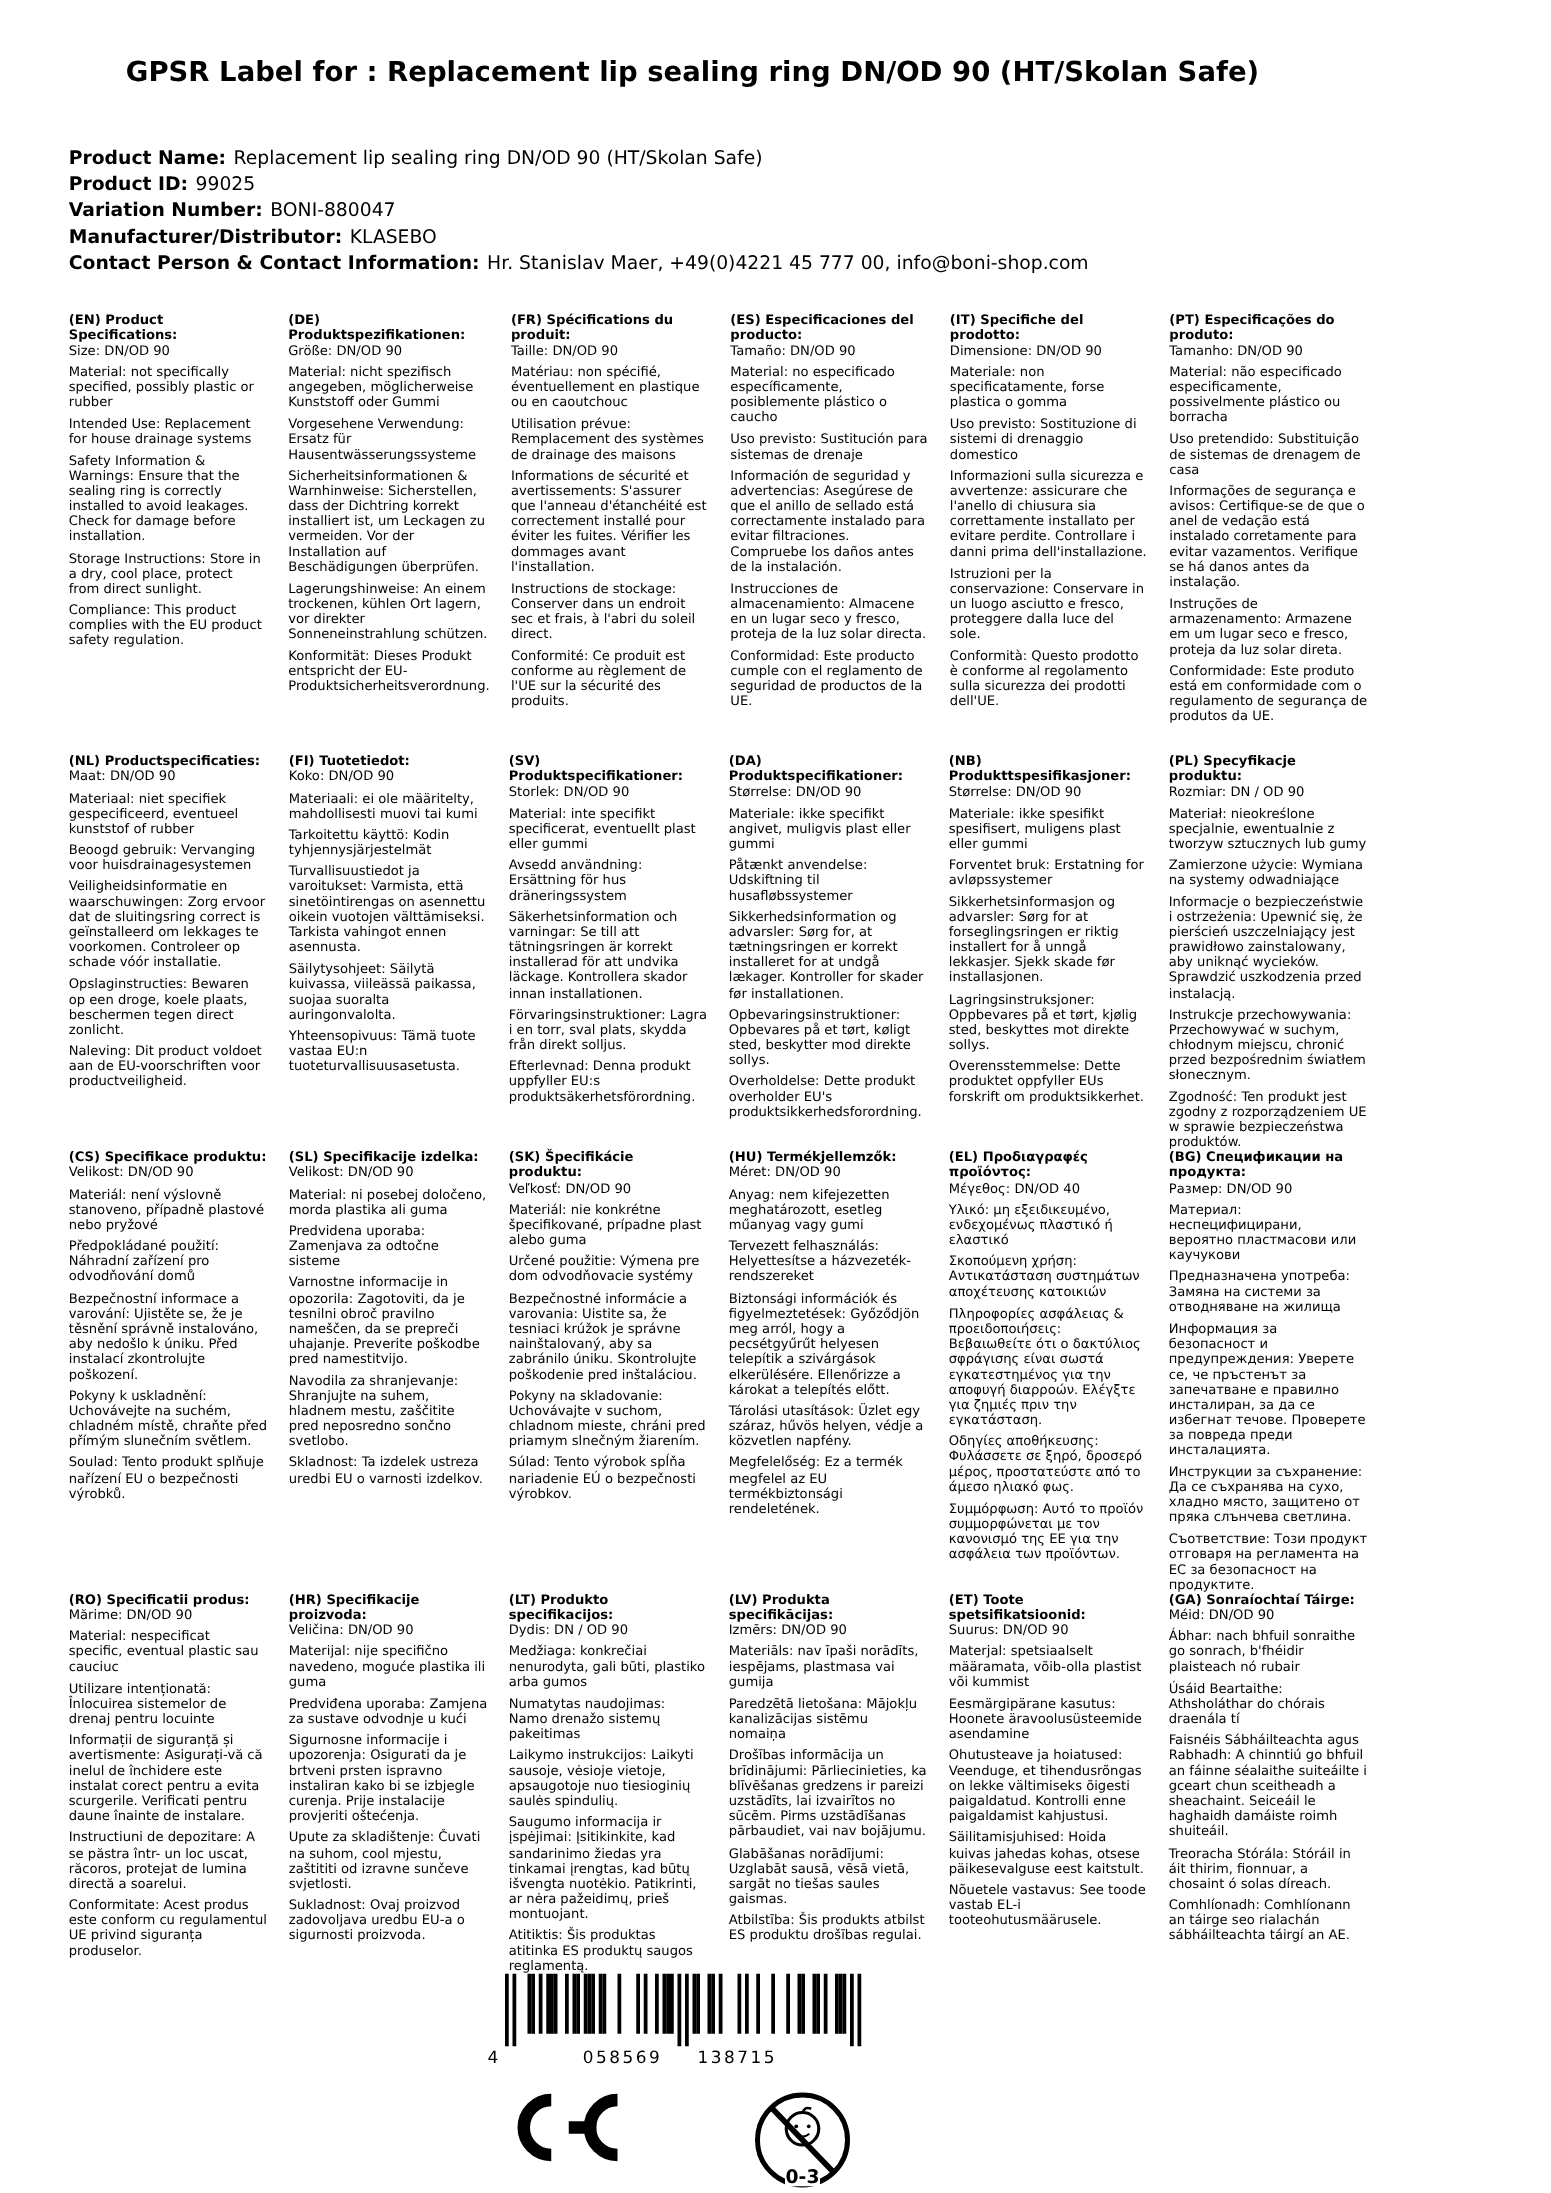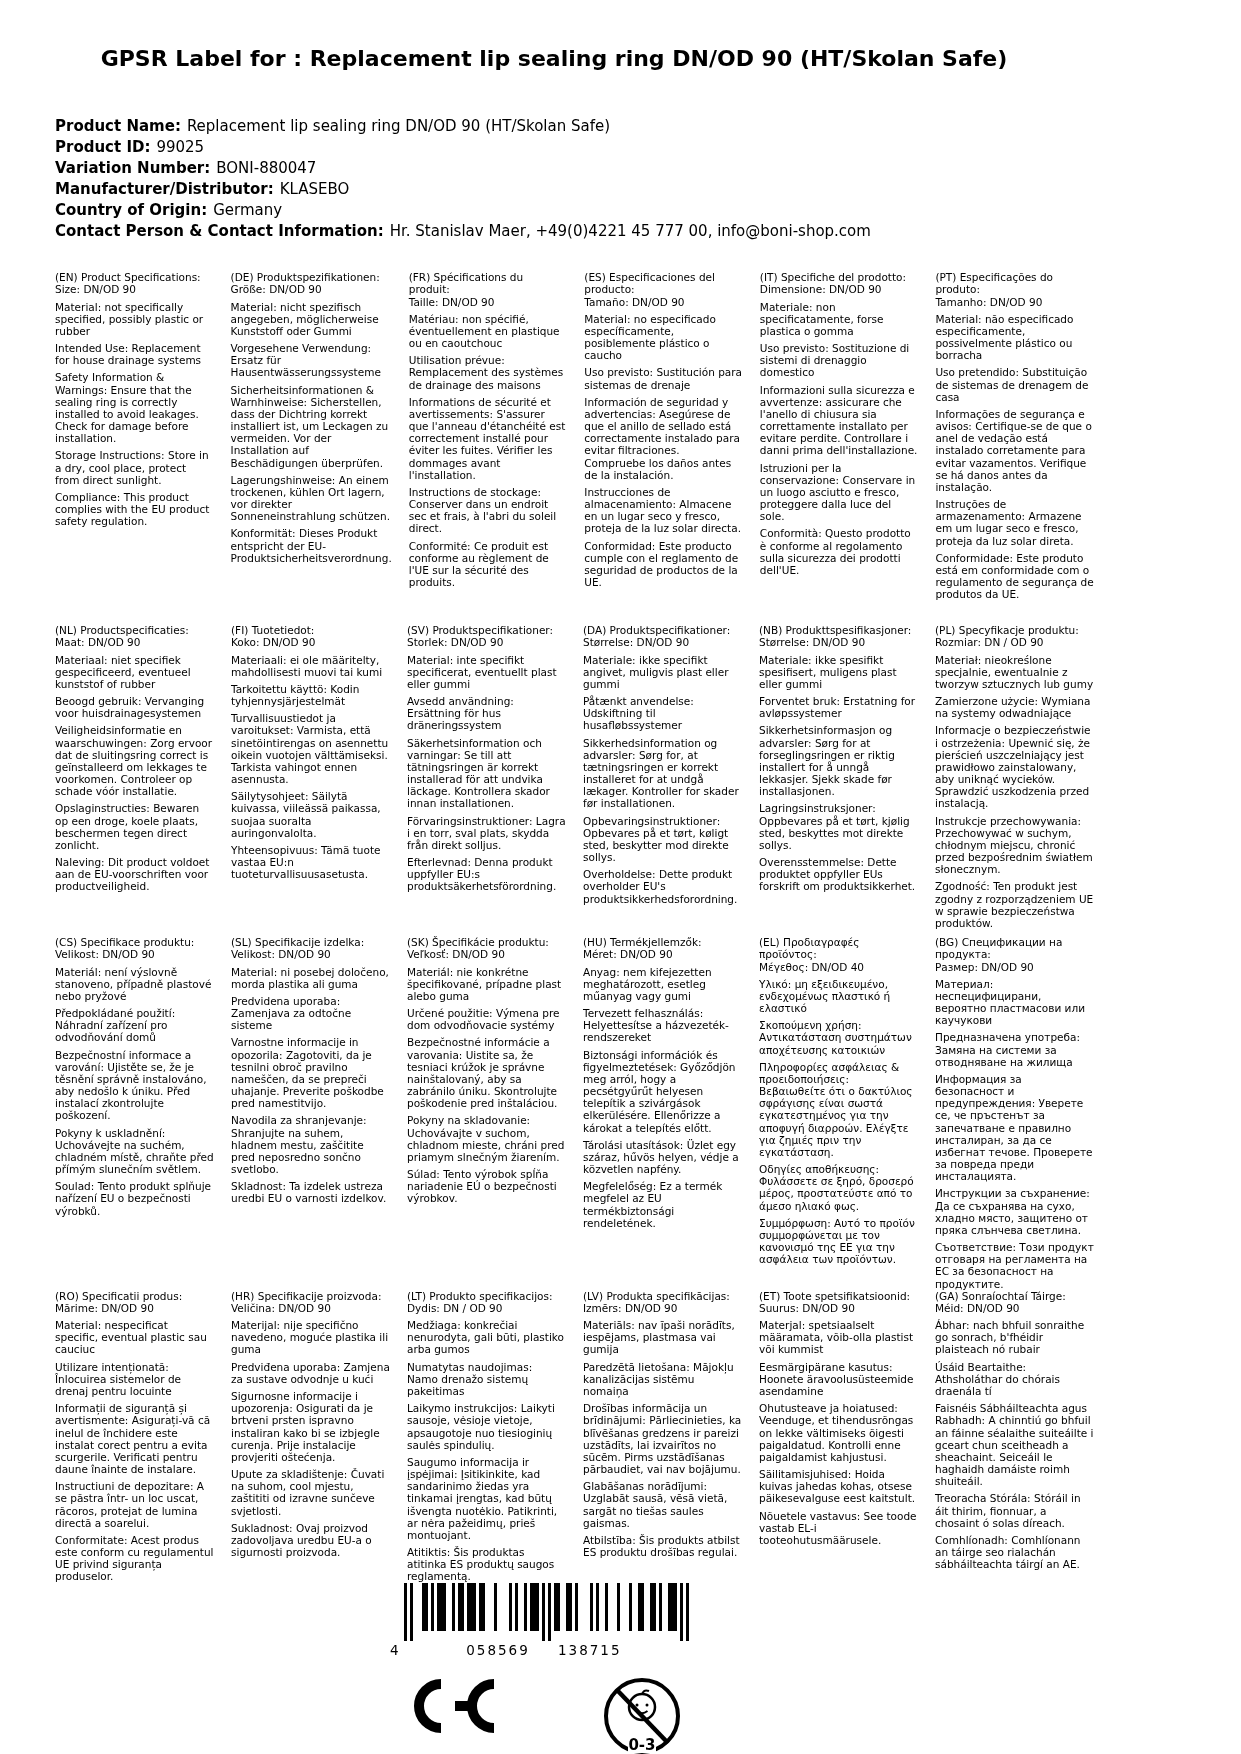--- a/index.html
+++ b/index.html
@@ -9,21 +9,21 @@
   .product-info { margin: 43px 0 0 55px; font-size: 15px; line-height: 21px; }
   .info-row .lbl { font-weight: bold; }
   .info-row .val { margin-left: 6px; margin-top: 26px; }
   .lang-rows { margin: 29px 10px 0 55px; }
   .lang-row { display: grid; grid-template-columns: repeat(6, 1fr); column-gap: 13px; align-items: start; }
   .lang-row.r1 { min-height: 353px; }
   .lang-row.r2 { min-height: 312px; }
   .lang-row.r3 { min-height: 313px; }
   .lang-row.r4 { min-height: 256px; }
   .lang-block { font-size: 10.5px; line-height: 1.16; padding-right: 4px; }
-  .lang-header { font-weight: normal; }
+  .lang-header { font-weight: bold; }
   .para { margin-top: 0; }
   .para + .para { margin-top: 5px; }
   .bottom { margin-left: 390px; }
   .barcode-wrap { position: relative; width: 300px; }
   .bars { position: relative; height: 58px; margin-left: 14px; font-size: 0; white-space: nowrap; }
   .bars span { display: inline-block; width: 3px; height: 48px; vertical-align: top; }
   .bars span.b { background: #000; }
   .bars span.g { height: 58px; }
   .bar-digits { position: relative; height: 17px; font-size: 13.5px; margin-top: 1px; }
   .bar-digits .d1 { position: absolute; left: 0; }
@@ -41,21 +41,20 @@
 
   <div class="product-info">
   <div class="info-row"><span class="lbl">Product Name:</span><span class="val">Replacement lip sealing ring DN/OD 90 (HT/Skolan Safe)</span></div>
 
   <div class="info-row"><span class="lbl">Product ID:</span><span class="val">99025</span></div>
 
   <div class="info-row"><span class="lbl">Variation Number:</span><span class="val">BONI-880047</span></div>
 
   <div class="info-row"><span class="lbl">Manufacturer/Distributor:</span><span class="val">KLASEBO</span></div>
 
-  <div class="info-row"><span class="lbl">Country of Origin:</span><span class="val">Germany</span></div>
 
   <div class="info-row"><span class="lbl">Contact Person &amp; Contact Information:</span><span class="val">Hr. Stanislav Maer, +49(0)4221 45 777 00, info@boni-shop.com</span></div>
 </div>
 
   <div class="lang-rows">
     <div class="lang-row r1">
   <div class="lang-block">
     <div class="lang-header">(EN) Product Specifications:</div>
     <div class="lang-paras">
             <p class="para">Size: DN/OD 90</p>

